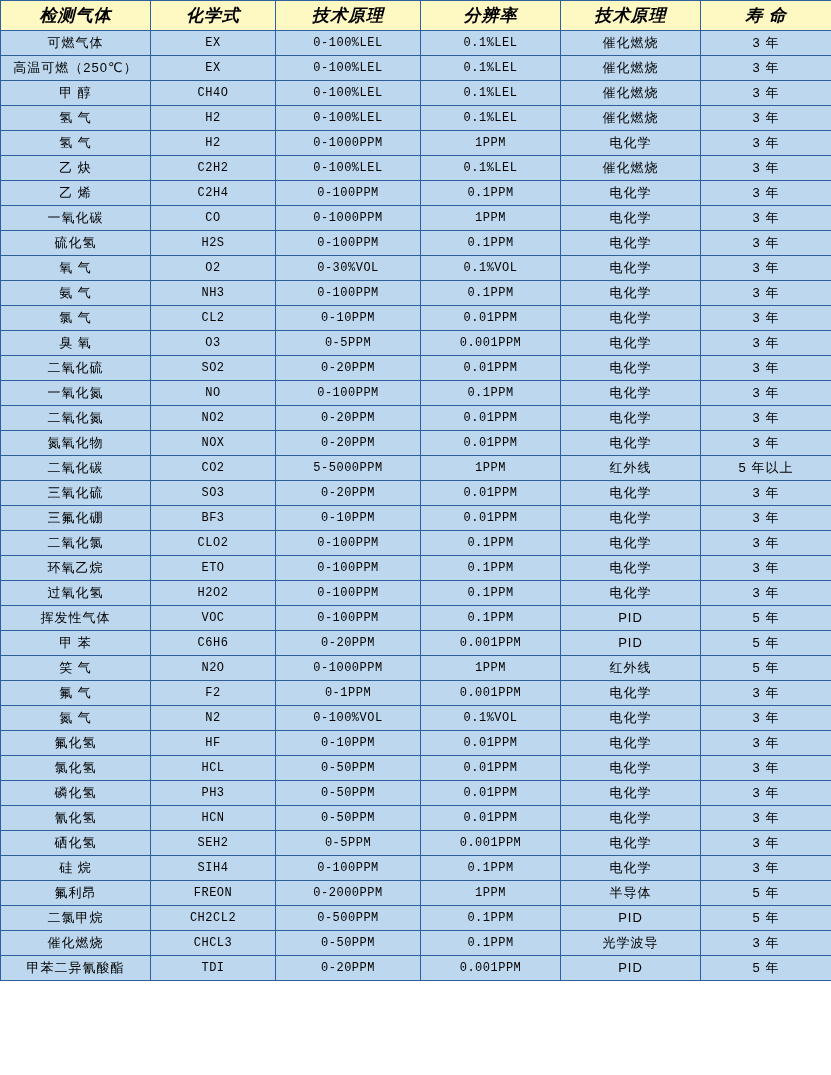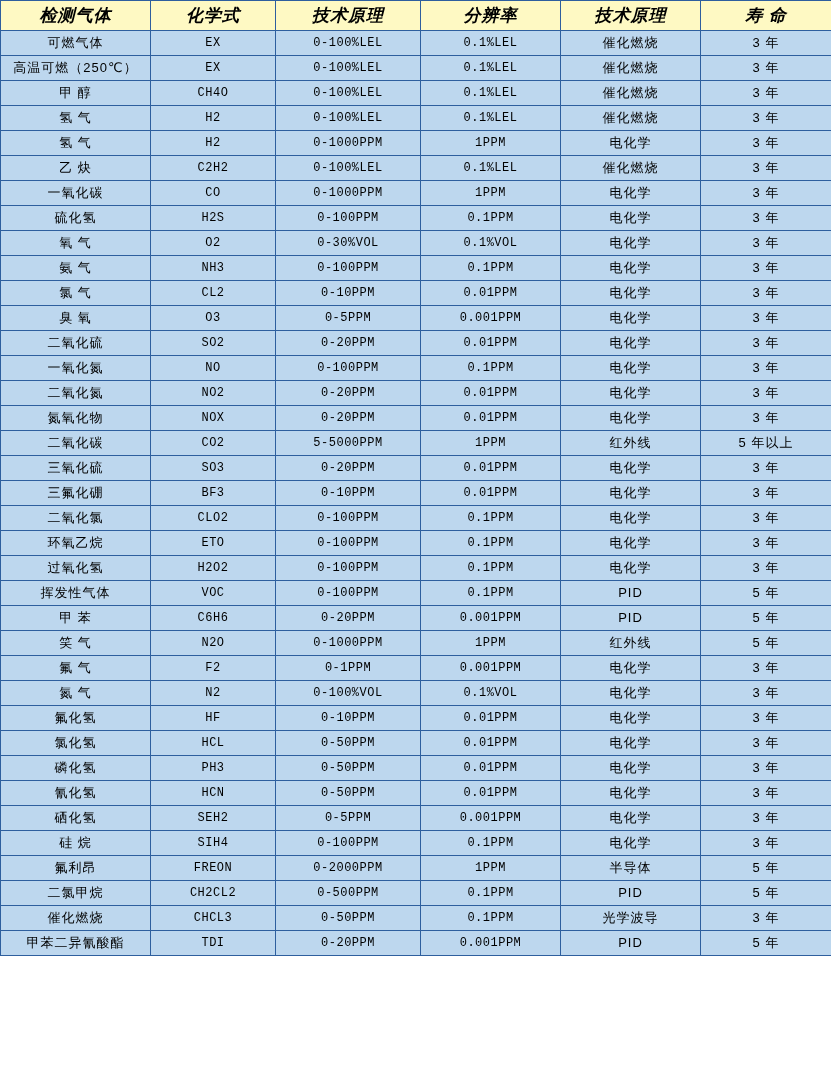--- a/index.html
+++ b/index.html
@@ -126,20 +126,28 @@
       </tr>
       <tr>
         <td class="name">乙 炔</td>
         <td class="formula">C2H2</td>
         <td class="range">0-100%LEL</td>
         <td class="res">0.1%LEL</td>
         <td class="tech">催化燃烧</td>
         <td class="life">3 年</td>
       </tr>
       <tr>
+        <td class="name">乙 烯</td>
+        <td class="formula">C2H4</td>
+        <td class="range">0-100PPM</td>
+        <td class="res">0.1PPM</td>
+        <td class="tech">电化学</td>
+        <td class="life">3 年</td>
+      </tr>
+      <tr>
         <td class="name">一氧化碳</td>
         <td class="formula">CO</td>
         <td class="range">0-1000PPM</td>
         <td class="res">1PPM</td>
         <td class="tech">电化学</td>
         <td class="life">3 年</td>
       </tr>
       <tr>
         <td class="name">硫化氢</td>
         <td class="formula">H2S</td>

